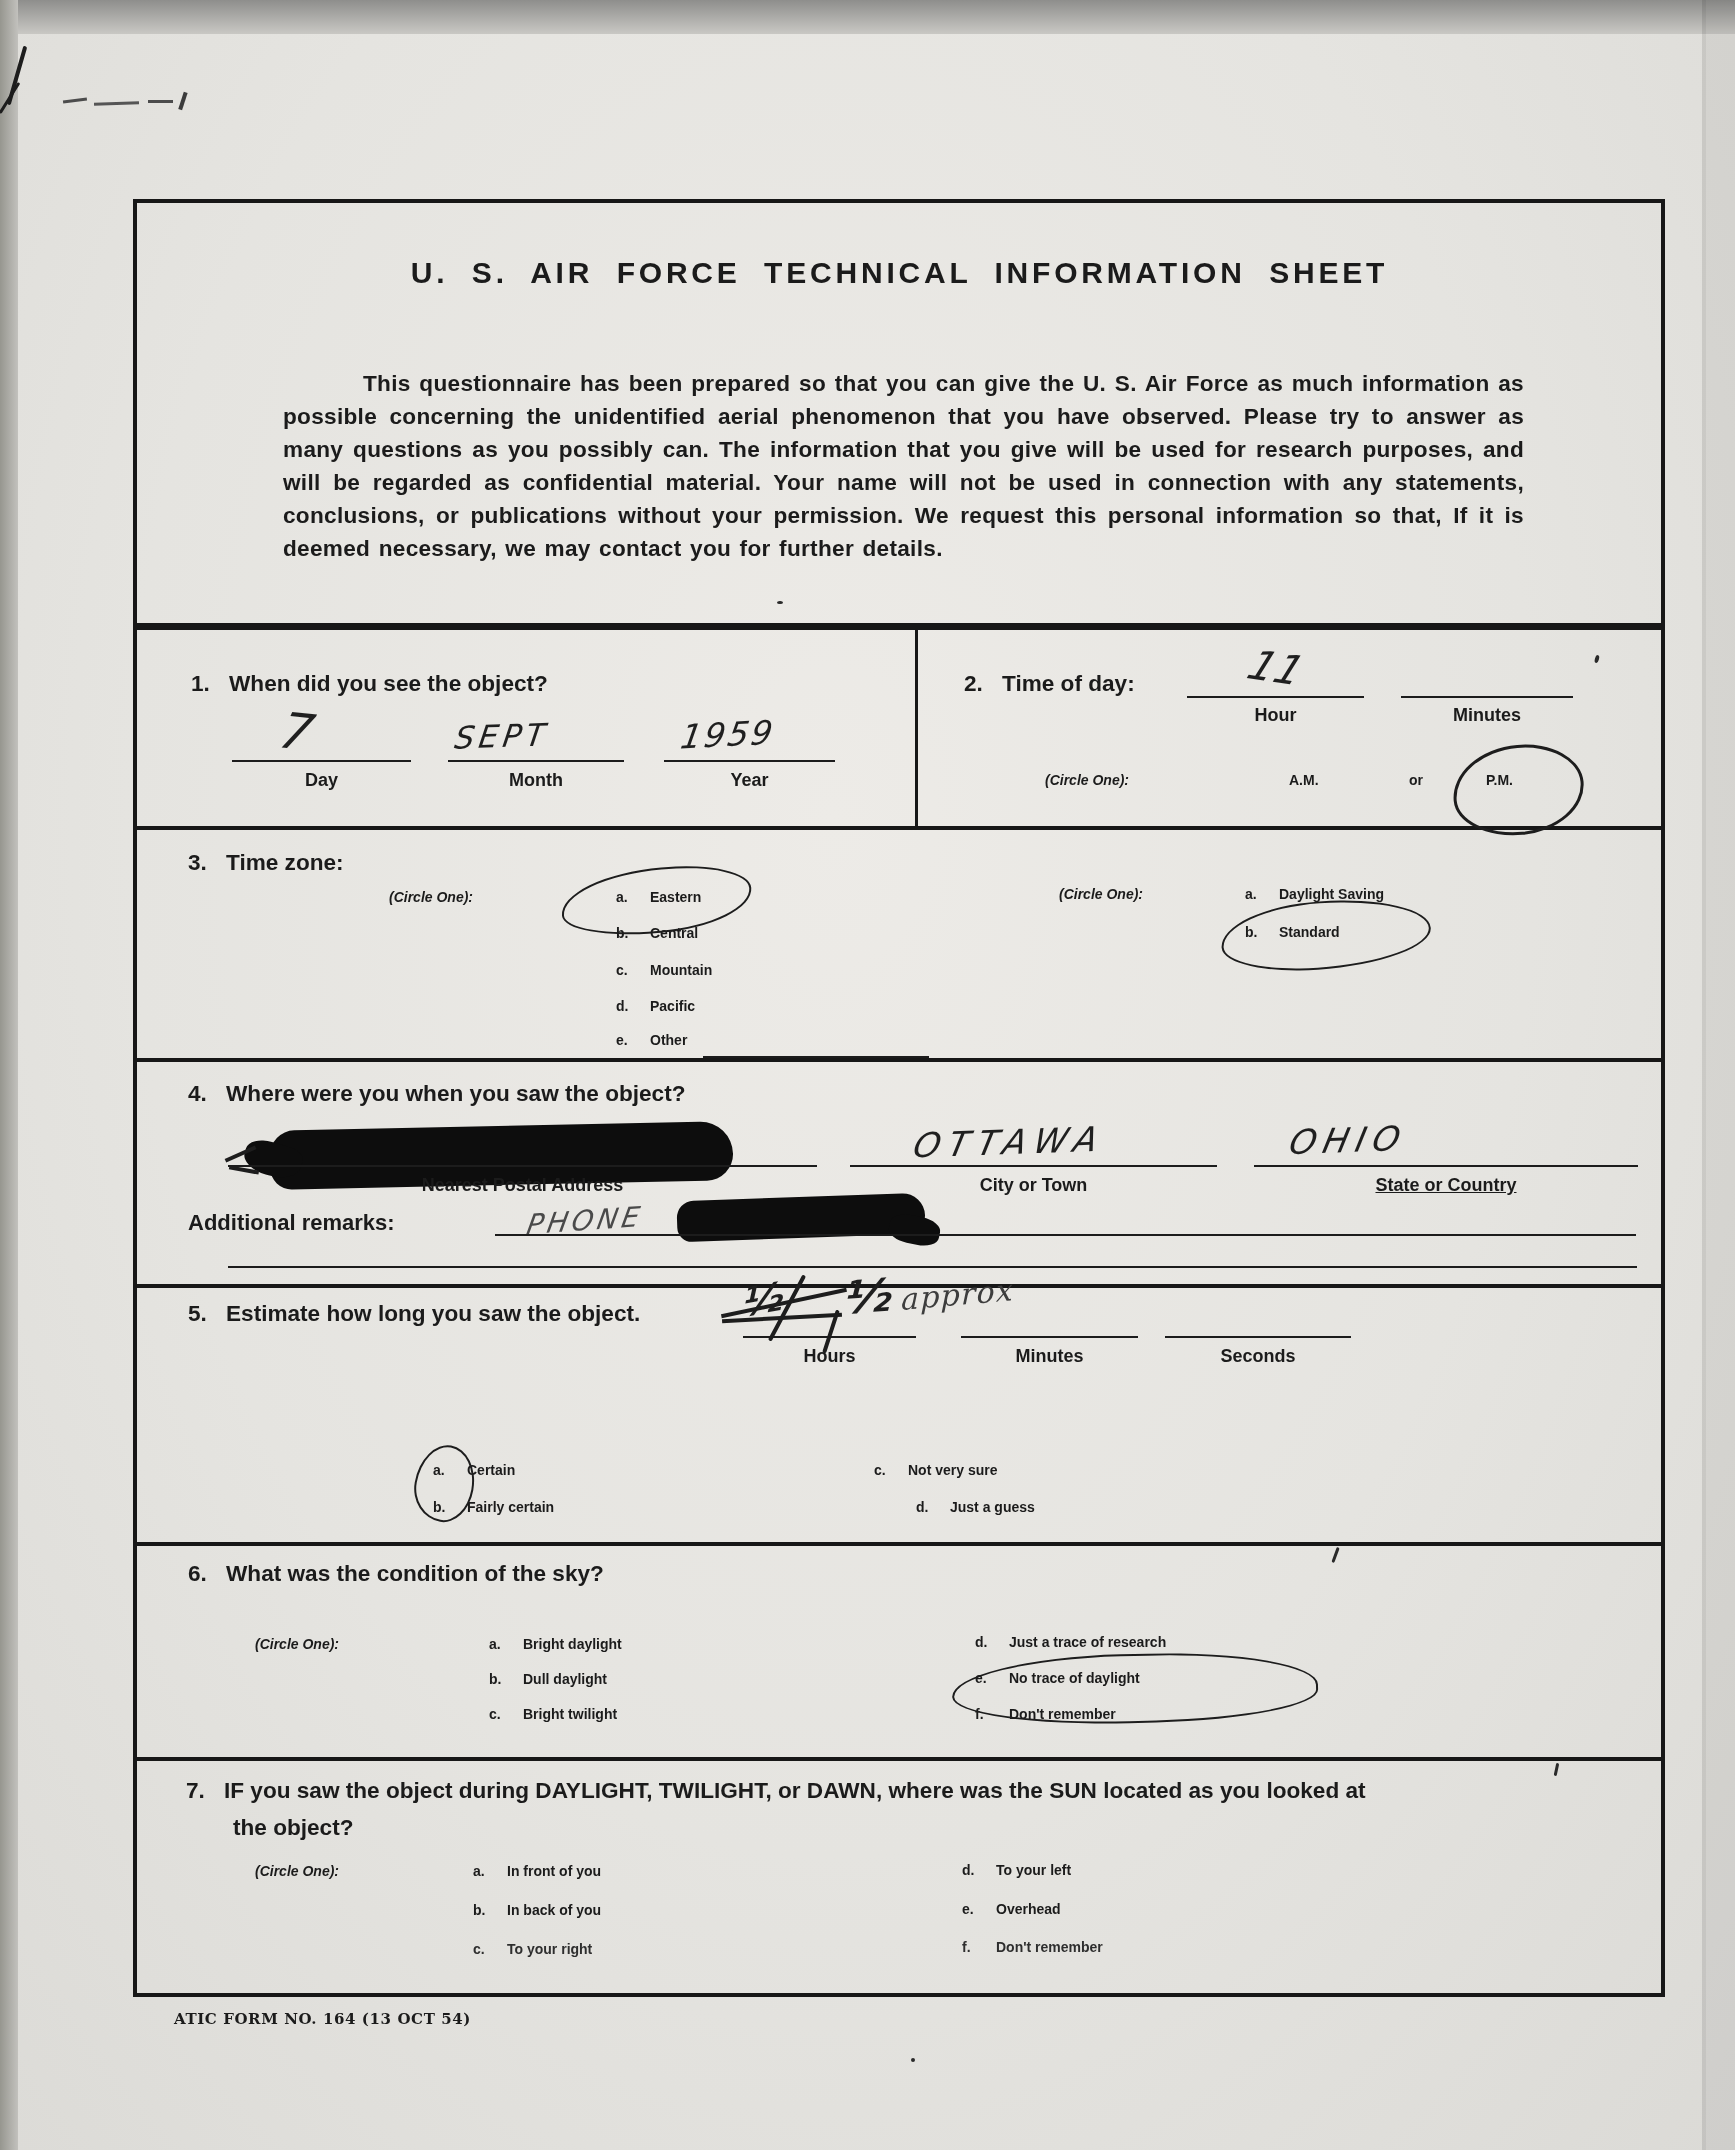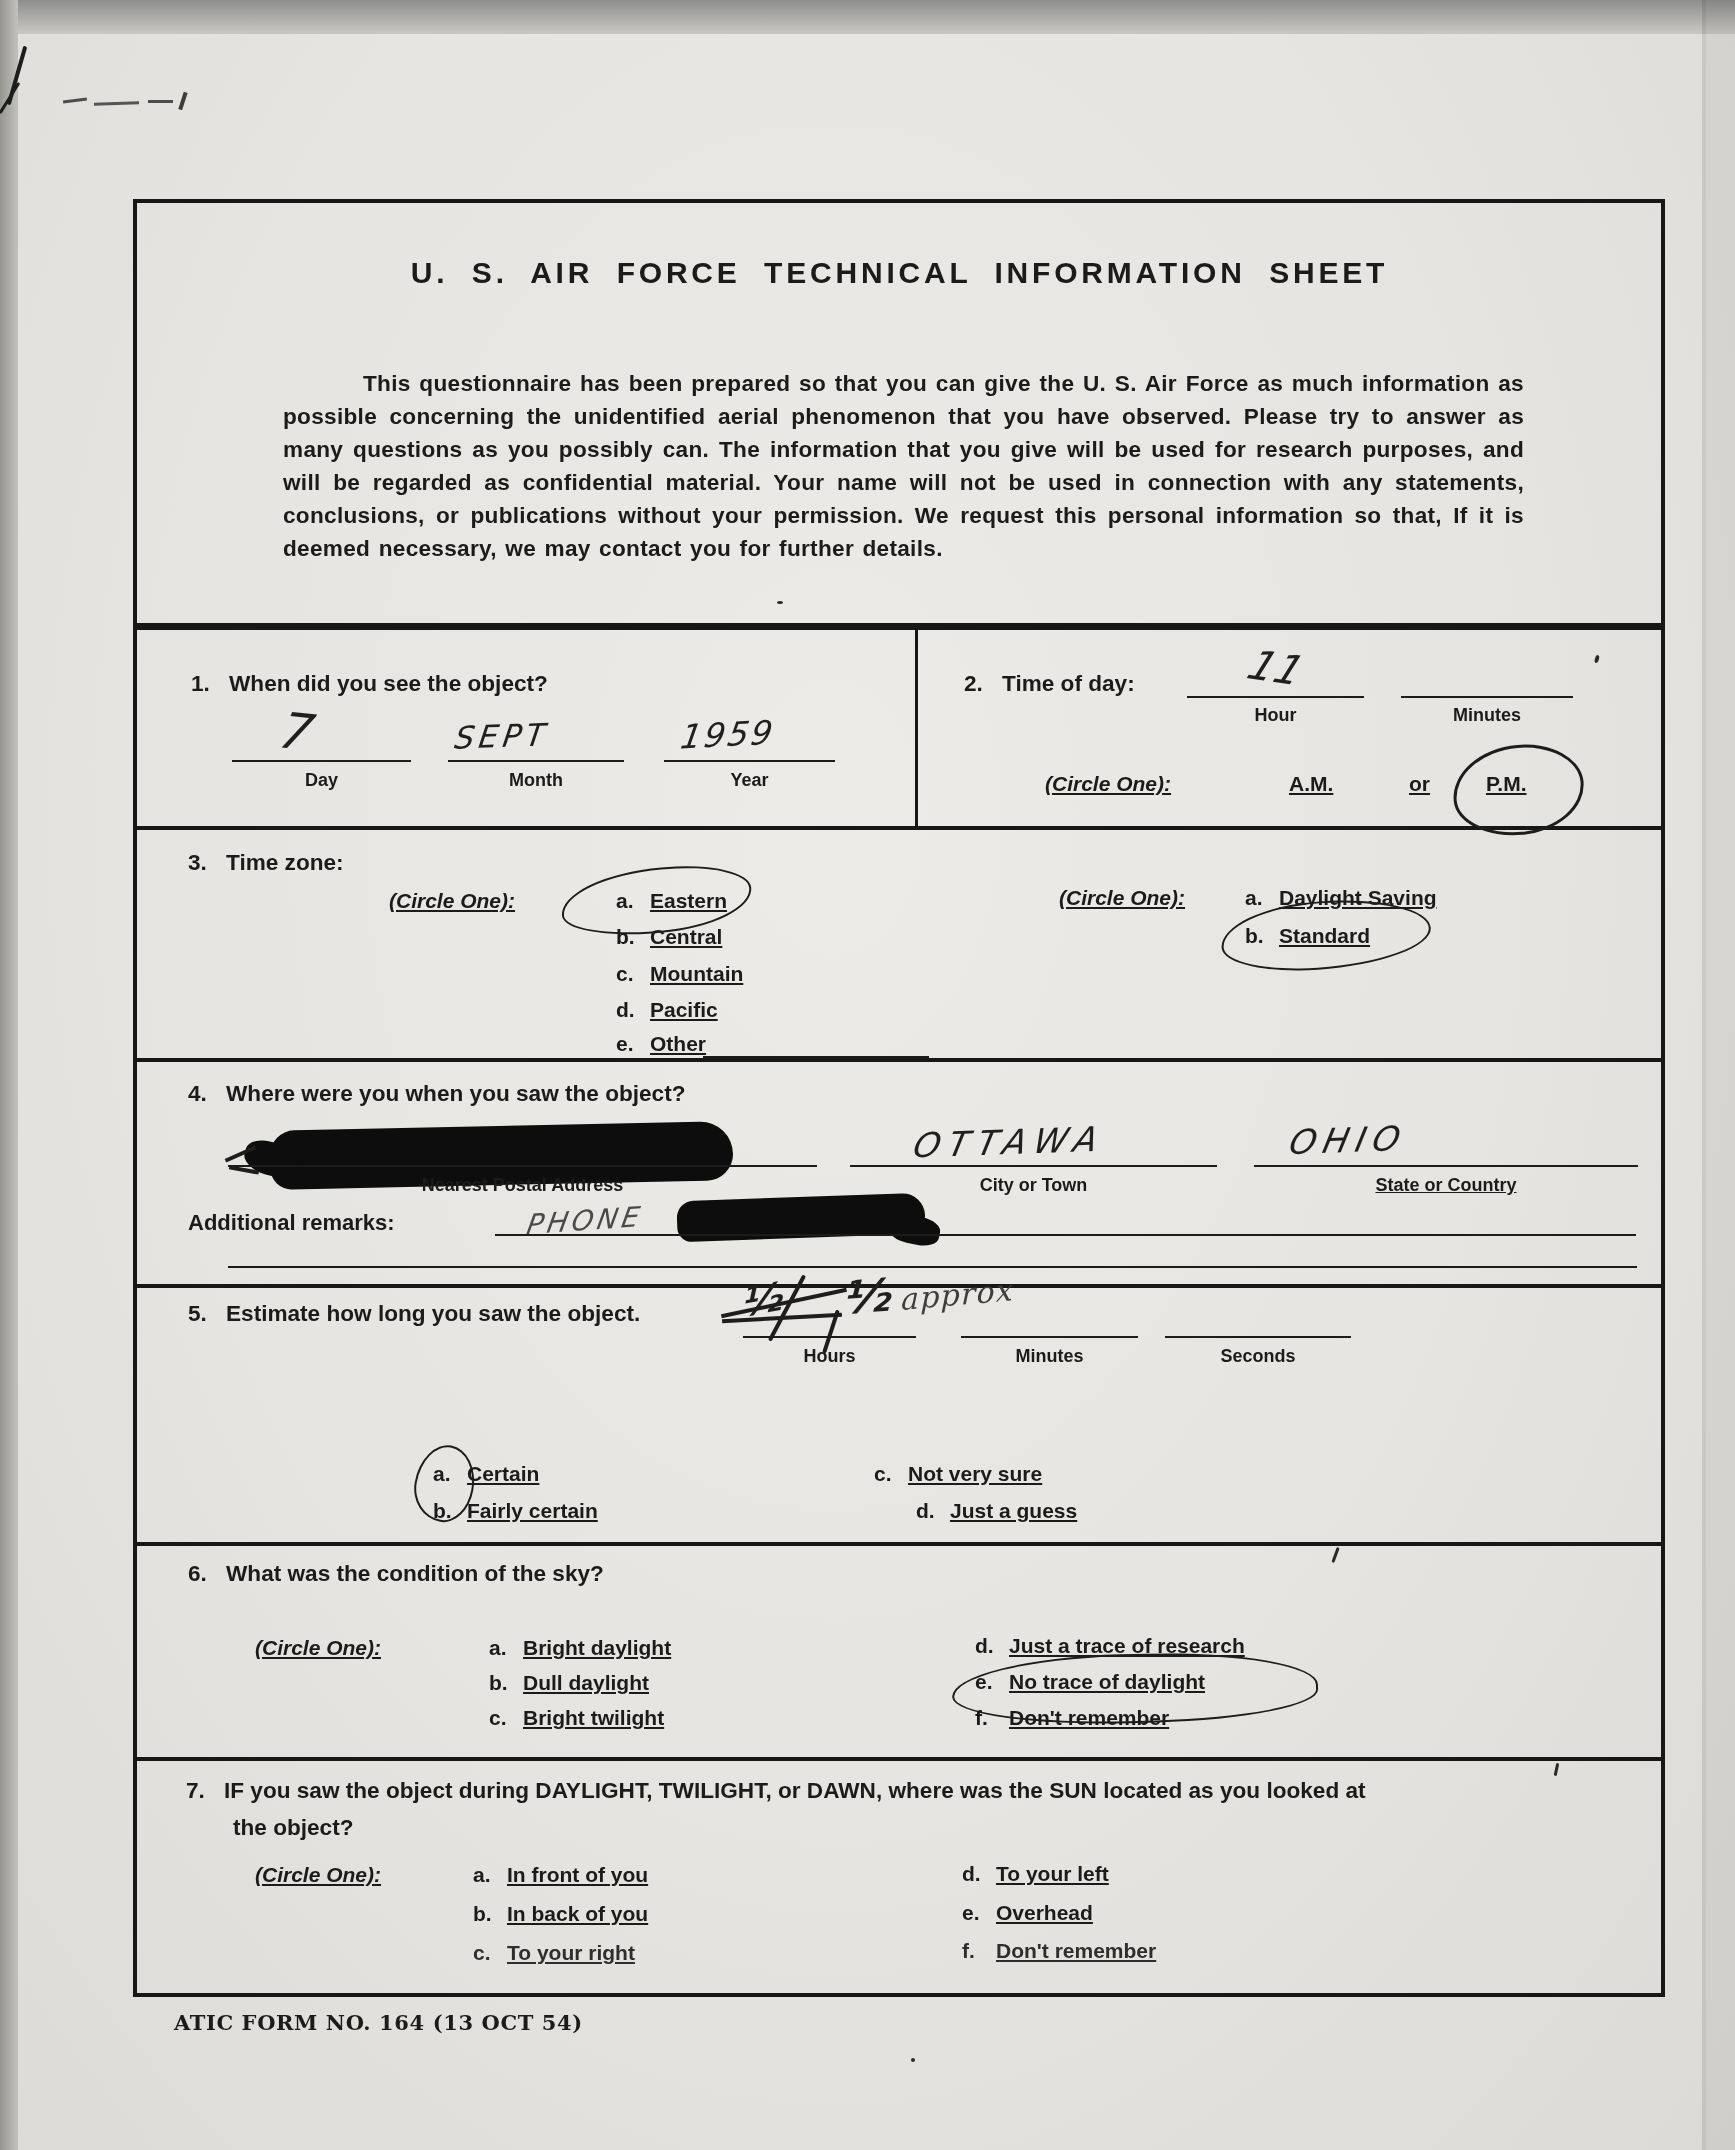--- a/index.html
+++ b/index.html
@@ -11,21 +11,21 @@
     background:linear-gradient(#8e8e8c,#c9c8c4);}
   .strip-left{position:absolute;left:0;top:0;width:17.6px;height:2151px;
     background:linear-gradient(90deg,#96968f,#c2c1bd);}
   .fold{position:absolute;left:1702px;top:0;width:3.8px;height:2151px;background:rgba(0,0,0,0.10);}
   .fold-band{position:absolute;left:1706px;top:0;width:29px;height:2151px;background:rgba(0,0,0,0.05);}
   .ft{font-family:"Liberation Sans",sans-serif;font-weight:700;color:#1b1b1b;}
   .title{font-size:30px;letter-spacing:3.8px;word-spacing:11.3px;}
   .intro{font-size:22.6px;line-height:33px;text-align:justify;text-indent:80px;
     letter-spacing:0.3px;word-spacing:1.9px;}
   .q{font-size:22.6px;}
-  .opt{font-size:21px;white-space:nowrap;text-decoration:underline;}
+  .opt{font-size:14px;white-space:nowrap;}
   .opt .l{display:inline-block;width:34px;}
   .sm{font-size:18px;text-align:center;}
   .it{font-style:italic;}
   .hw{font-family:"DejaVu Sans",sans-serif;font-style:italic;color:#1f1f1f;white-space:nowrap;}
   .uline{background:#1c1c1c;height:1.9px;}
   .divider{background:#171717;left:135px;width:1528px;}
   .box{position:absolute;left:133px;top:199px;width:1524px;height:1790px;border:4.4px solid #171717;}
   .ellipse{border:3.1px solid #1d1d1d;background:transparent;}
   .redact{background:#0d0d0d;}
   .stroke{background:#1d1d1d;}
@@ -218,15 +218,15 @@
   <div class="abs ft opt" style="left:962px;top:1862px;">
     <span class="l">d.</span><span>To your left</span>
   </div>
   <div class="abs ft opt" style="left:962px;top:1901px;">
     <span class="l">e.</span><span>Overhead</span>
   </div>
   <div class="abs ft opt" style="left:962px;top:1939px;color:#2e2e2e;">
     <span class="l">f.</span><span>Don't remember</span>
   </div>
 
-  <div class="abs" style="left:174px;top:2010px;font-family:'DejaVu Serif',serif;font-weight:700;font-size:21px;letter-spacing:0.6px;color:#1b1b1b;">ATIC FORM NO.  164 (13 OCT 54)</div>
+  <div class="abs" style="left:174px;top:2010px;font-family:'DejaVu Serif',serif;font-weight:700;font-size:15px;letter-spacing:0.6px;color:#1b1b1b;">ATIC FORM NO.  164 (13 OCT 54)</div>
 </div>
 
 
 </body></html>

